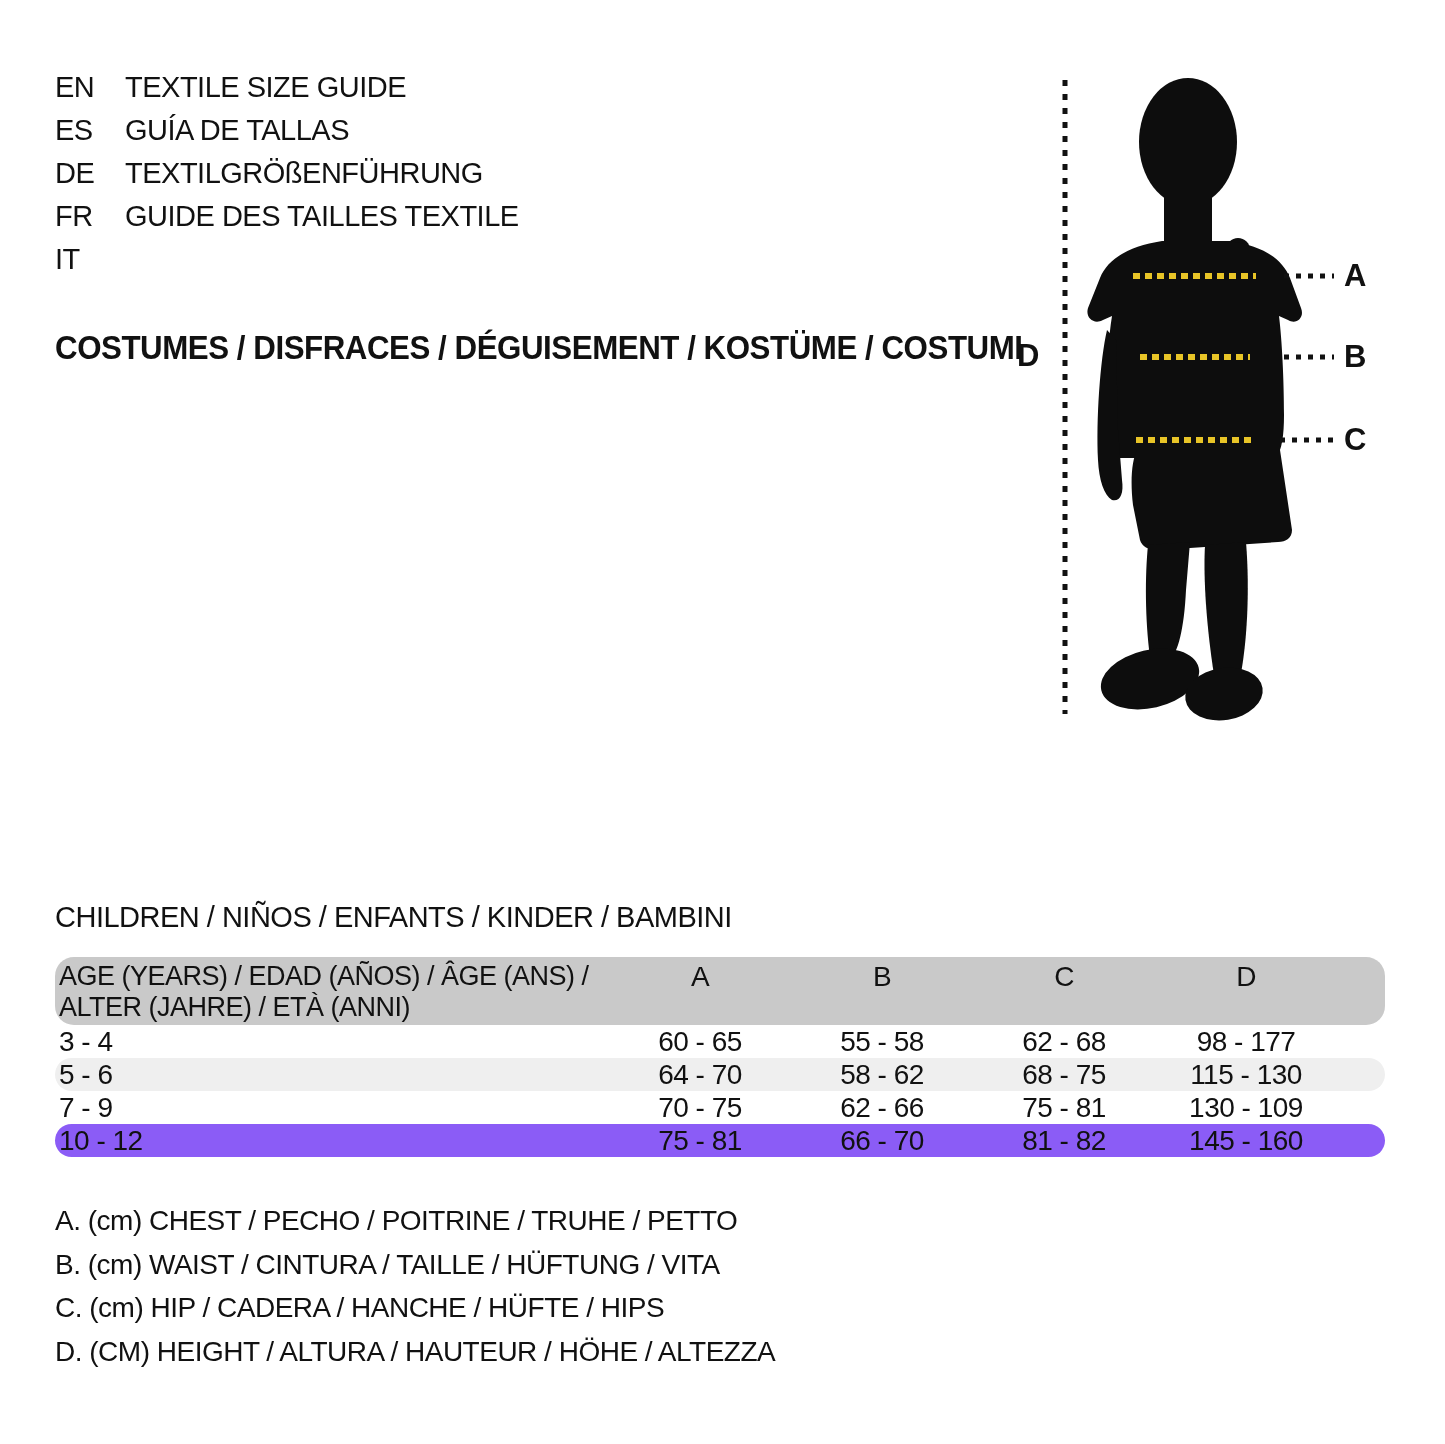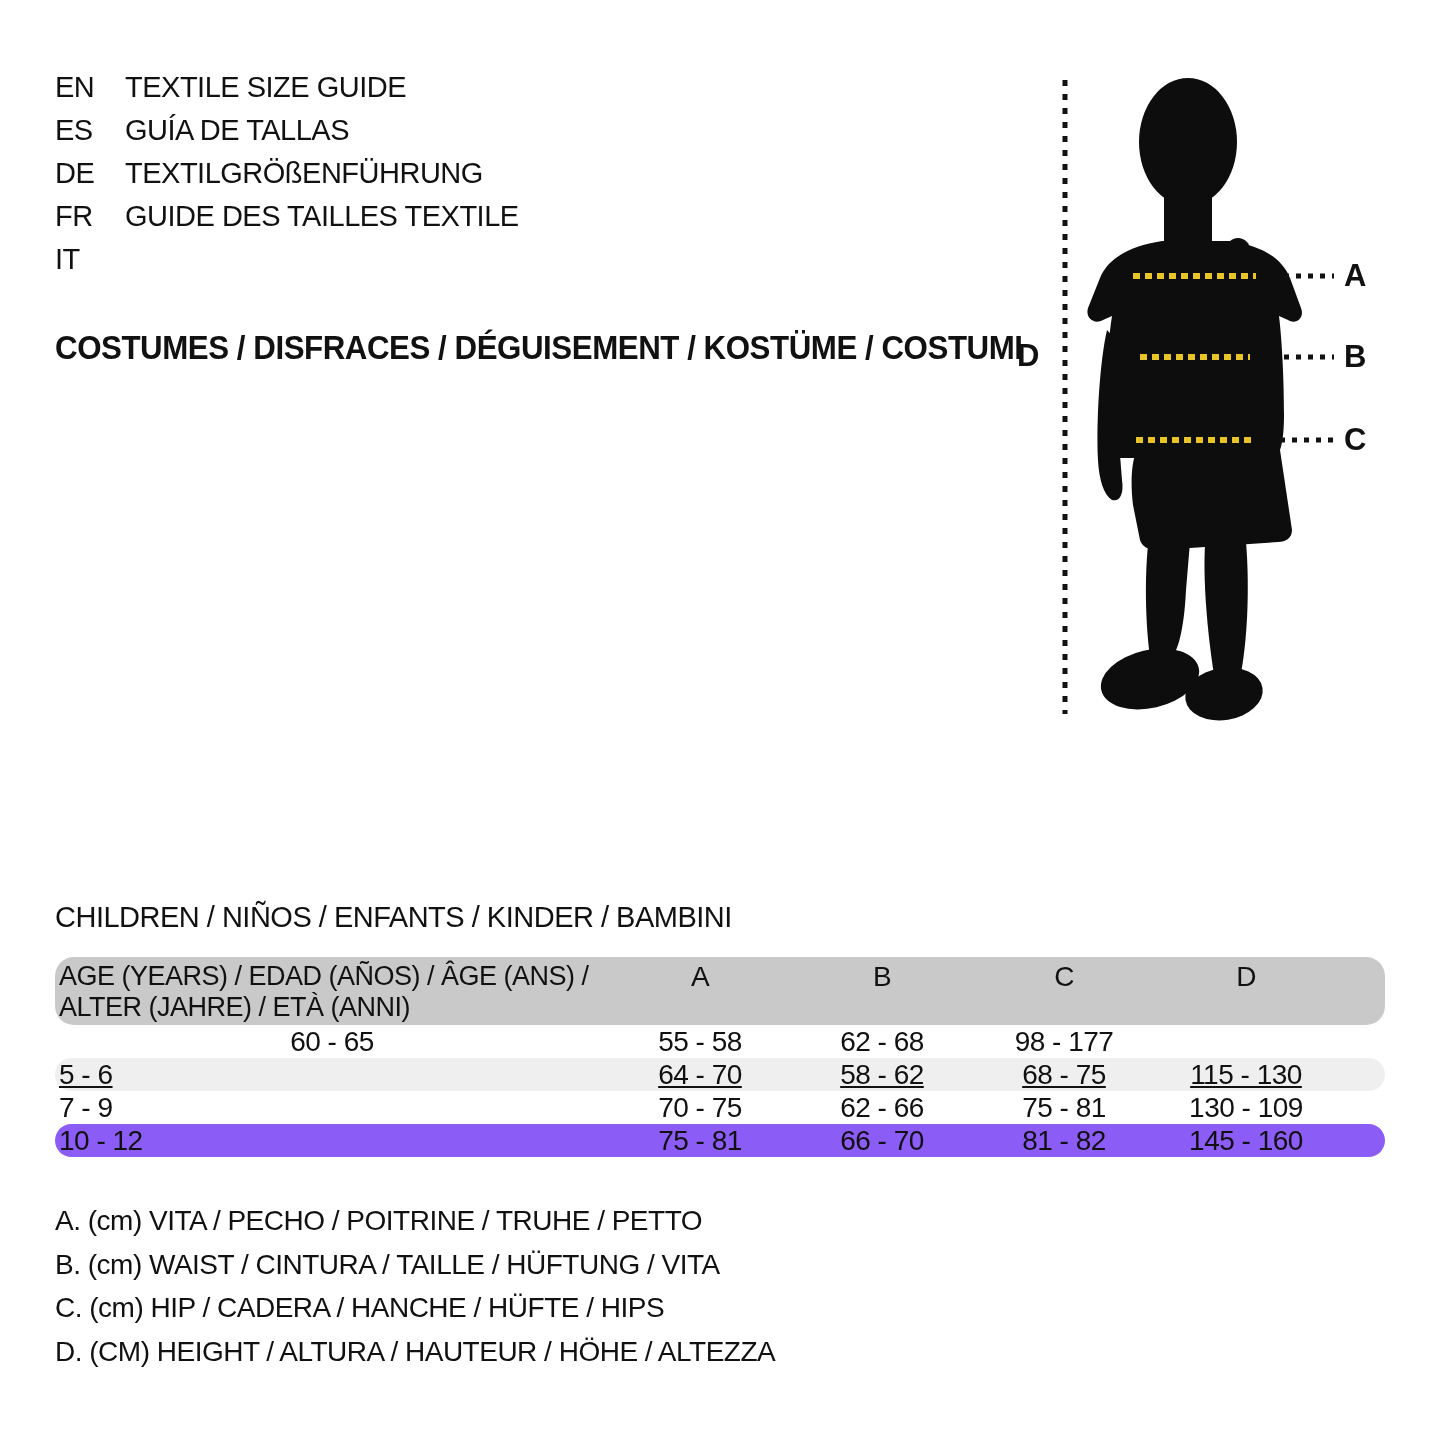--- a/index.html
+++ b/index.html
@@ -129,28 +129,29 @@
       <div>ALTER (JAHRE) / ETÀ (ANNI)</div>
     </div>
     <div class="col-head">A</div>
     <div class="col-head">B</div>
     <div class="col-head">C</div>
     <div class="col-head">D</div>
     <div></div>
   </div>
 
   <div class="t-row t-data">
+    <div class="age-cell">3 - 4</div>
     <div class="val-cell">60 - 65</div>
     <div class="val-cell">55 - 58</div>
     <div class="val-cell">62 - 68</div>
     <div class="val-cell">98 - 177</div>
     <div></div>
   </div>
 
-  <div class="t-row t-data" style="background-color: rgb(239, 239, 239); text-decoration: underline;">
+  <div class="t-row t-data" style="background-color: rgb(239, 239, 239);">
     <div class="age-cell">5 - 6</div>
     <div class="val-cell">64 - 70</div>
     <div class="val-cell">58 - 62</div>
     <div class="val-cell">68 - 75</div>
     <div class="val-cell">115 - 130</div>
     <div></div>
   </div>
 
   <div class="t-row t-data">
     <div class="age-cell">7 - 9</div>
@@ -165,17 +166,17 @@
     <div class="age-cell">10 - 12</div>
     <div class="val-cell">75 - 81</div>
     <div class="val-cell">66 - 70</div>
     <div class="val-cell">81 - 82</div>
     <div class="val-cell">145 - 160</div>
     <div></div>
   </div>
 </div>
 
 <div class="abs legend">
-  <div class="legend-row">A. (cm) VITA / PECHO / POITRINE / TRUHE / PETTO</div>
+  <div class="legend-row">A. (cm) CHEST / PECHO / POITRINE / TRUHE / PETTO</div>
   <div class="legend-row">B. (cm) WAIST / CINTURA / TAILLE / HÜFTUNG / VITA</div>
   <div class="legend-row">C. (cm) HIP / CADERA / HANCHE / HÜFTE / HIPS</div>
   <div class="legend-row">D. (CM) HEIGHT / ALTURA / HAUTEUR / HÖHE / ALTEZZA</div>
 </div>
 
 </body></html>

